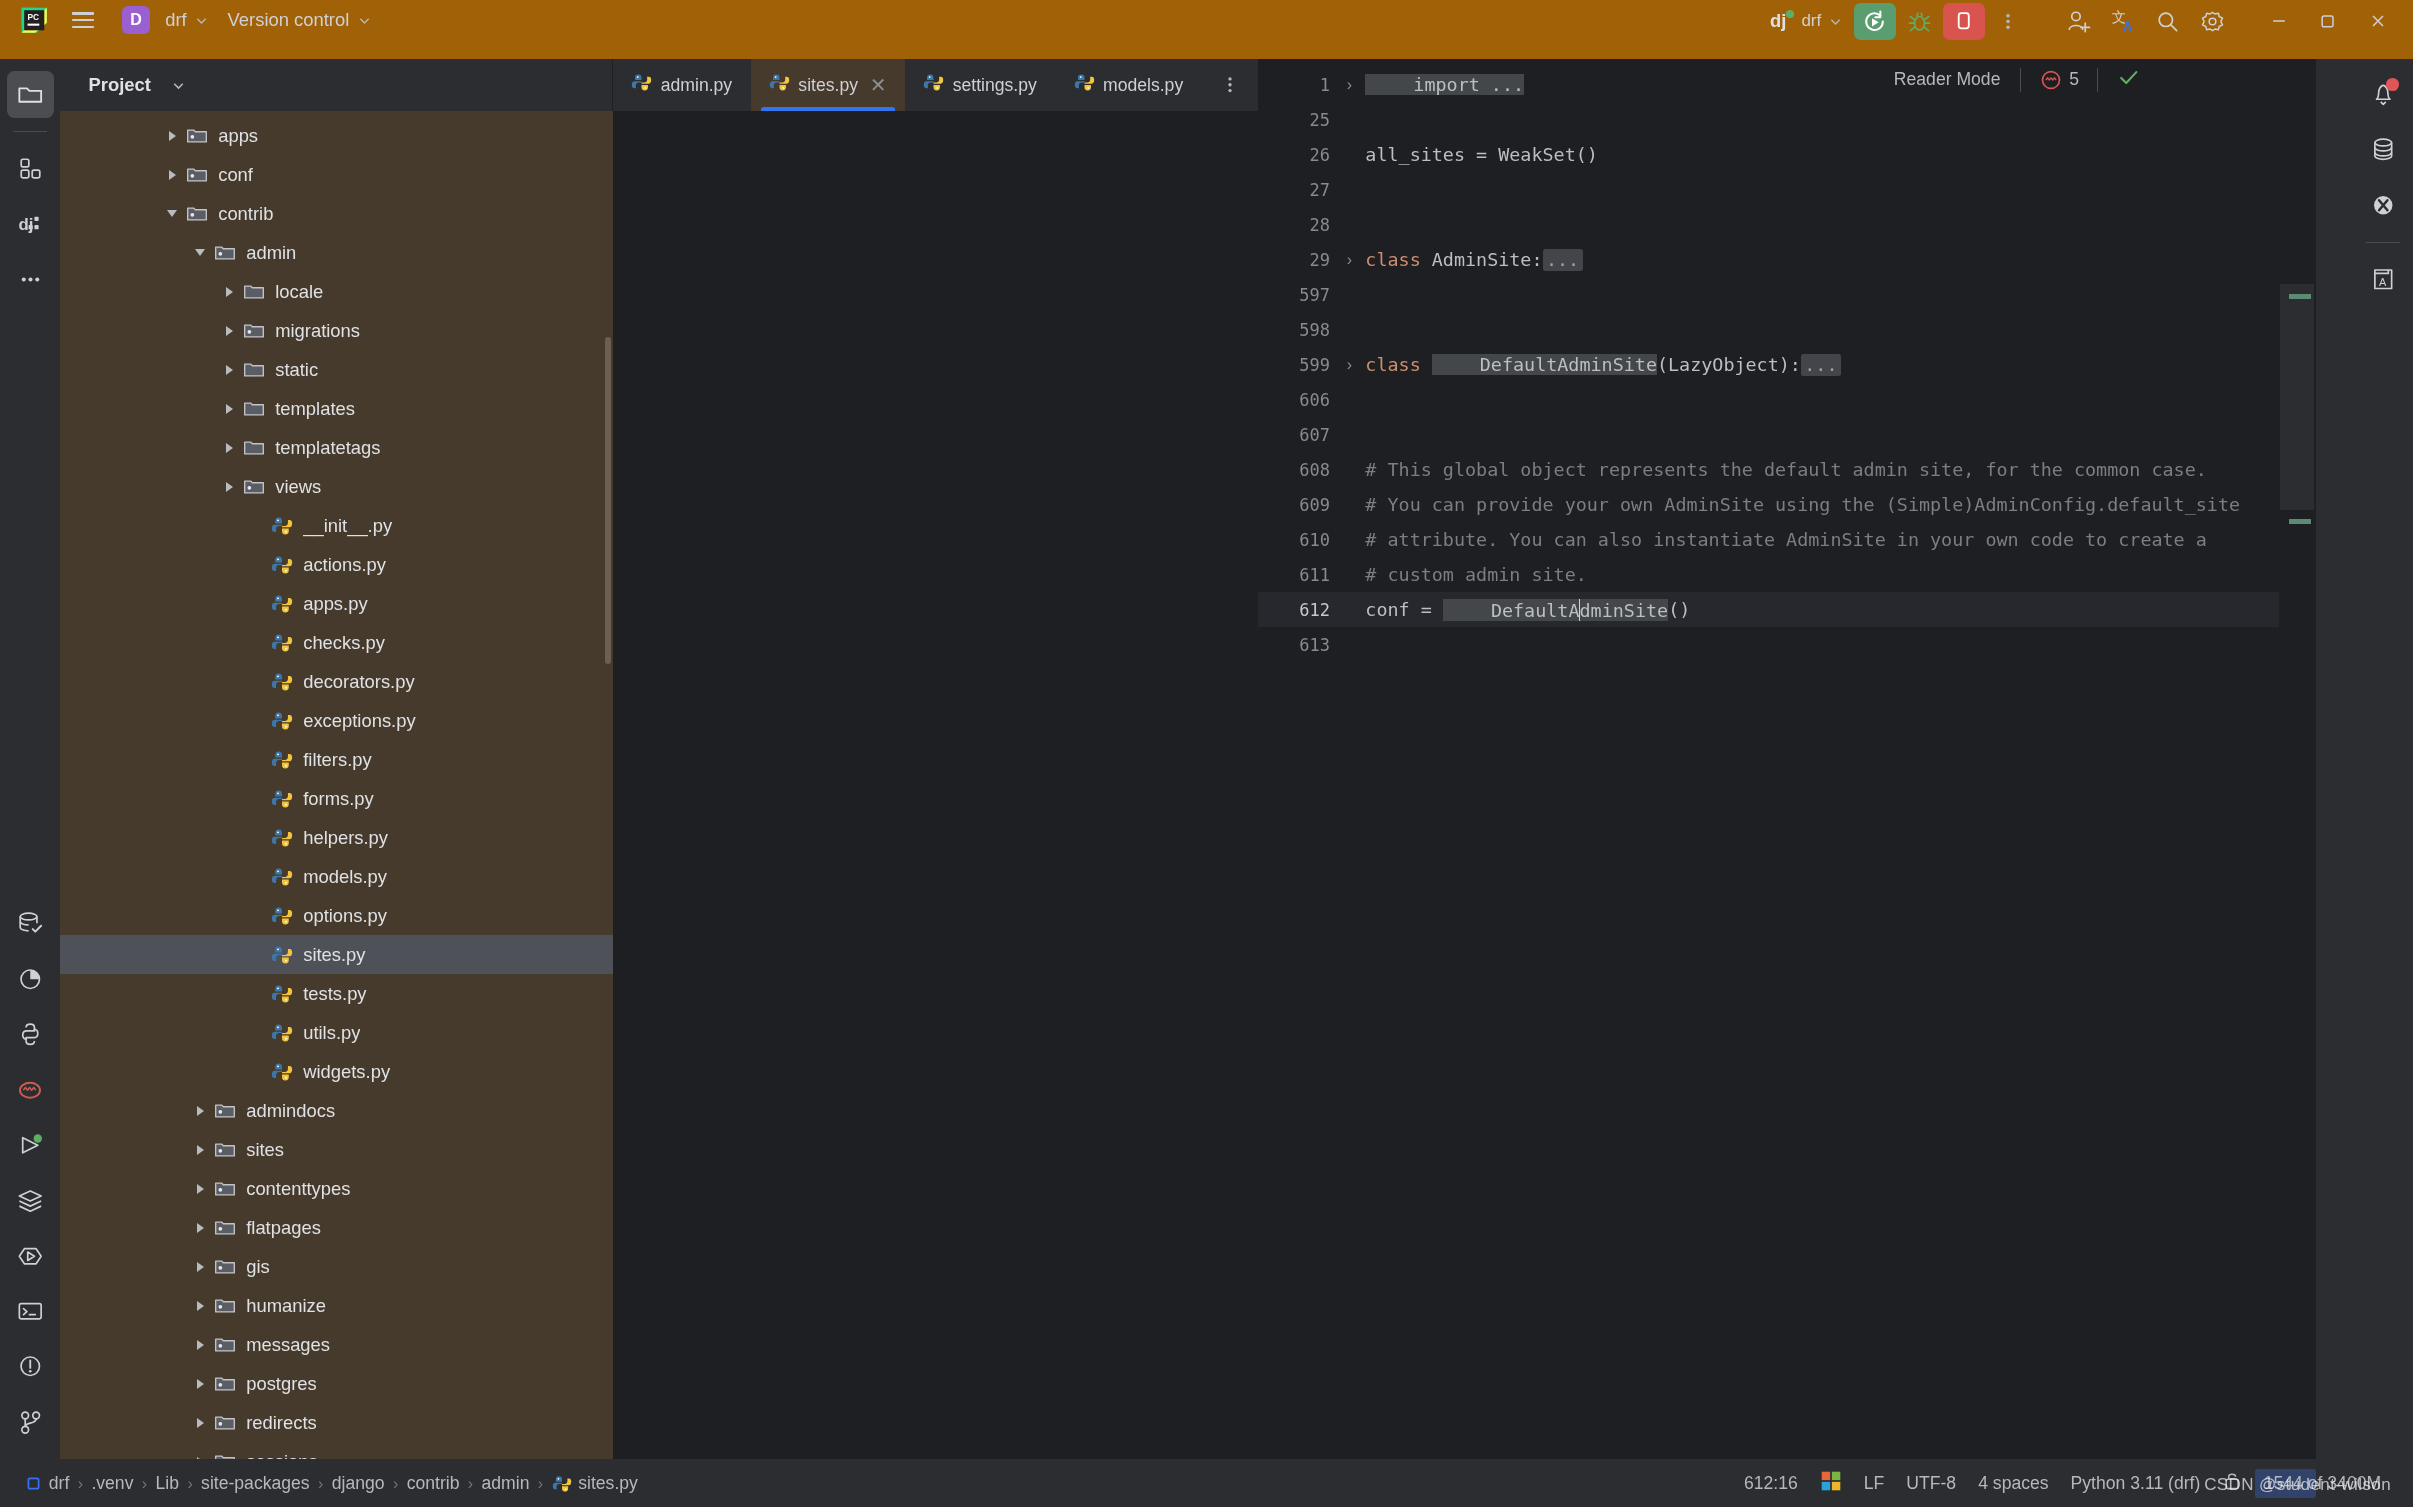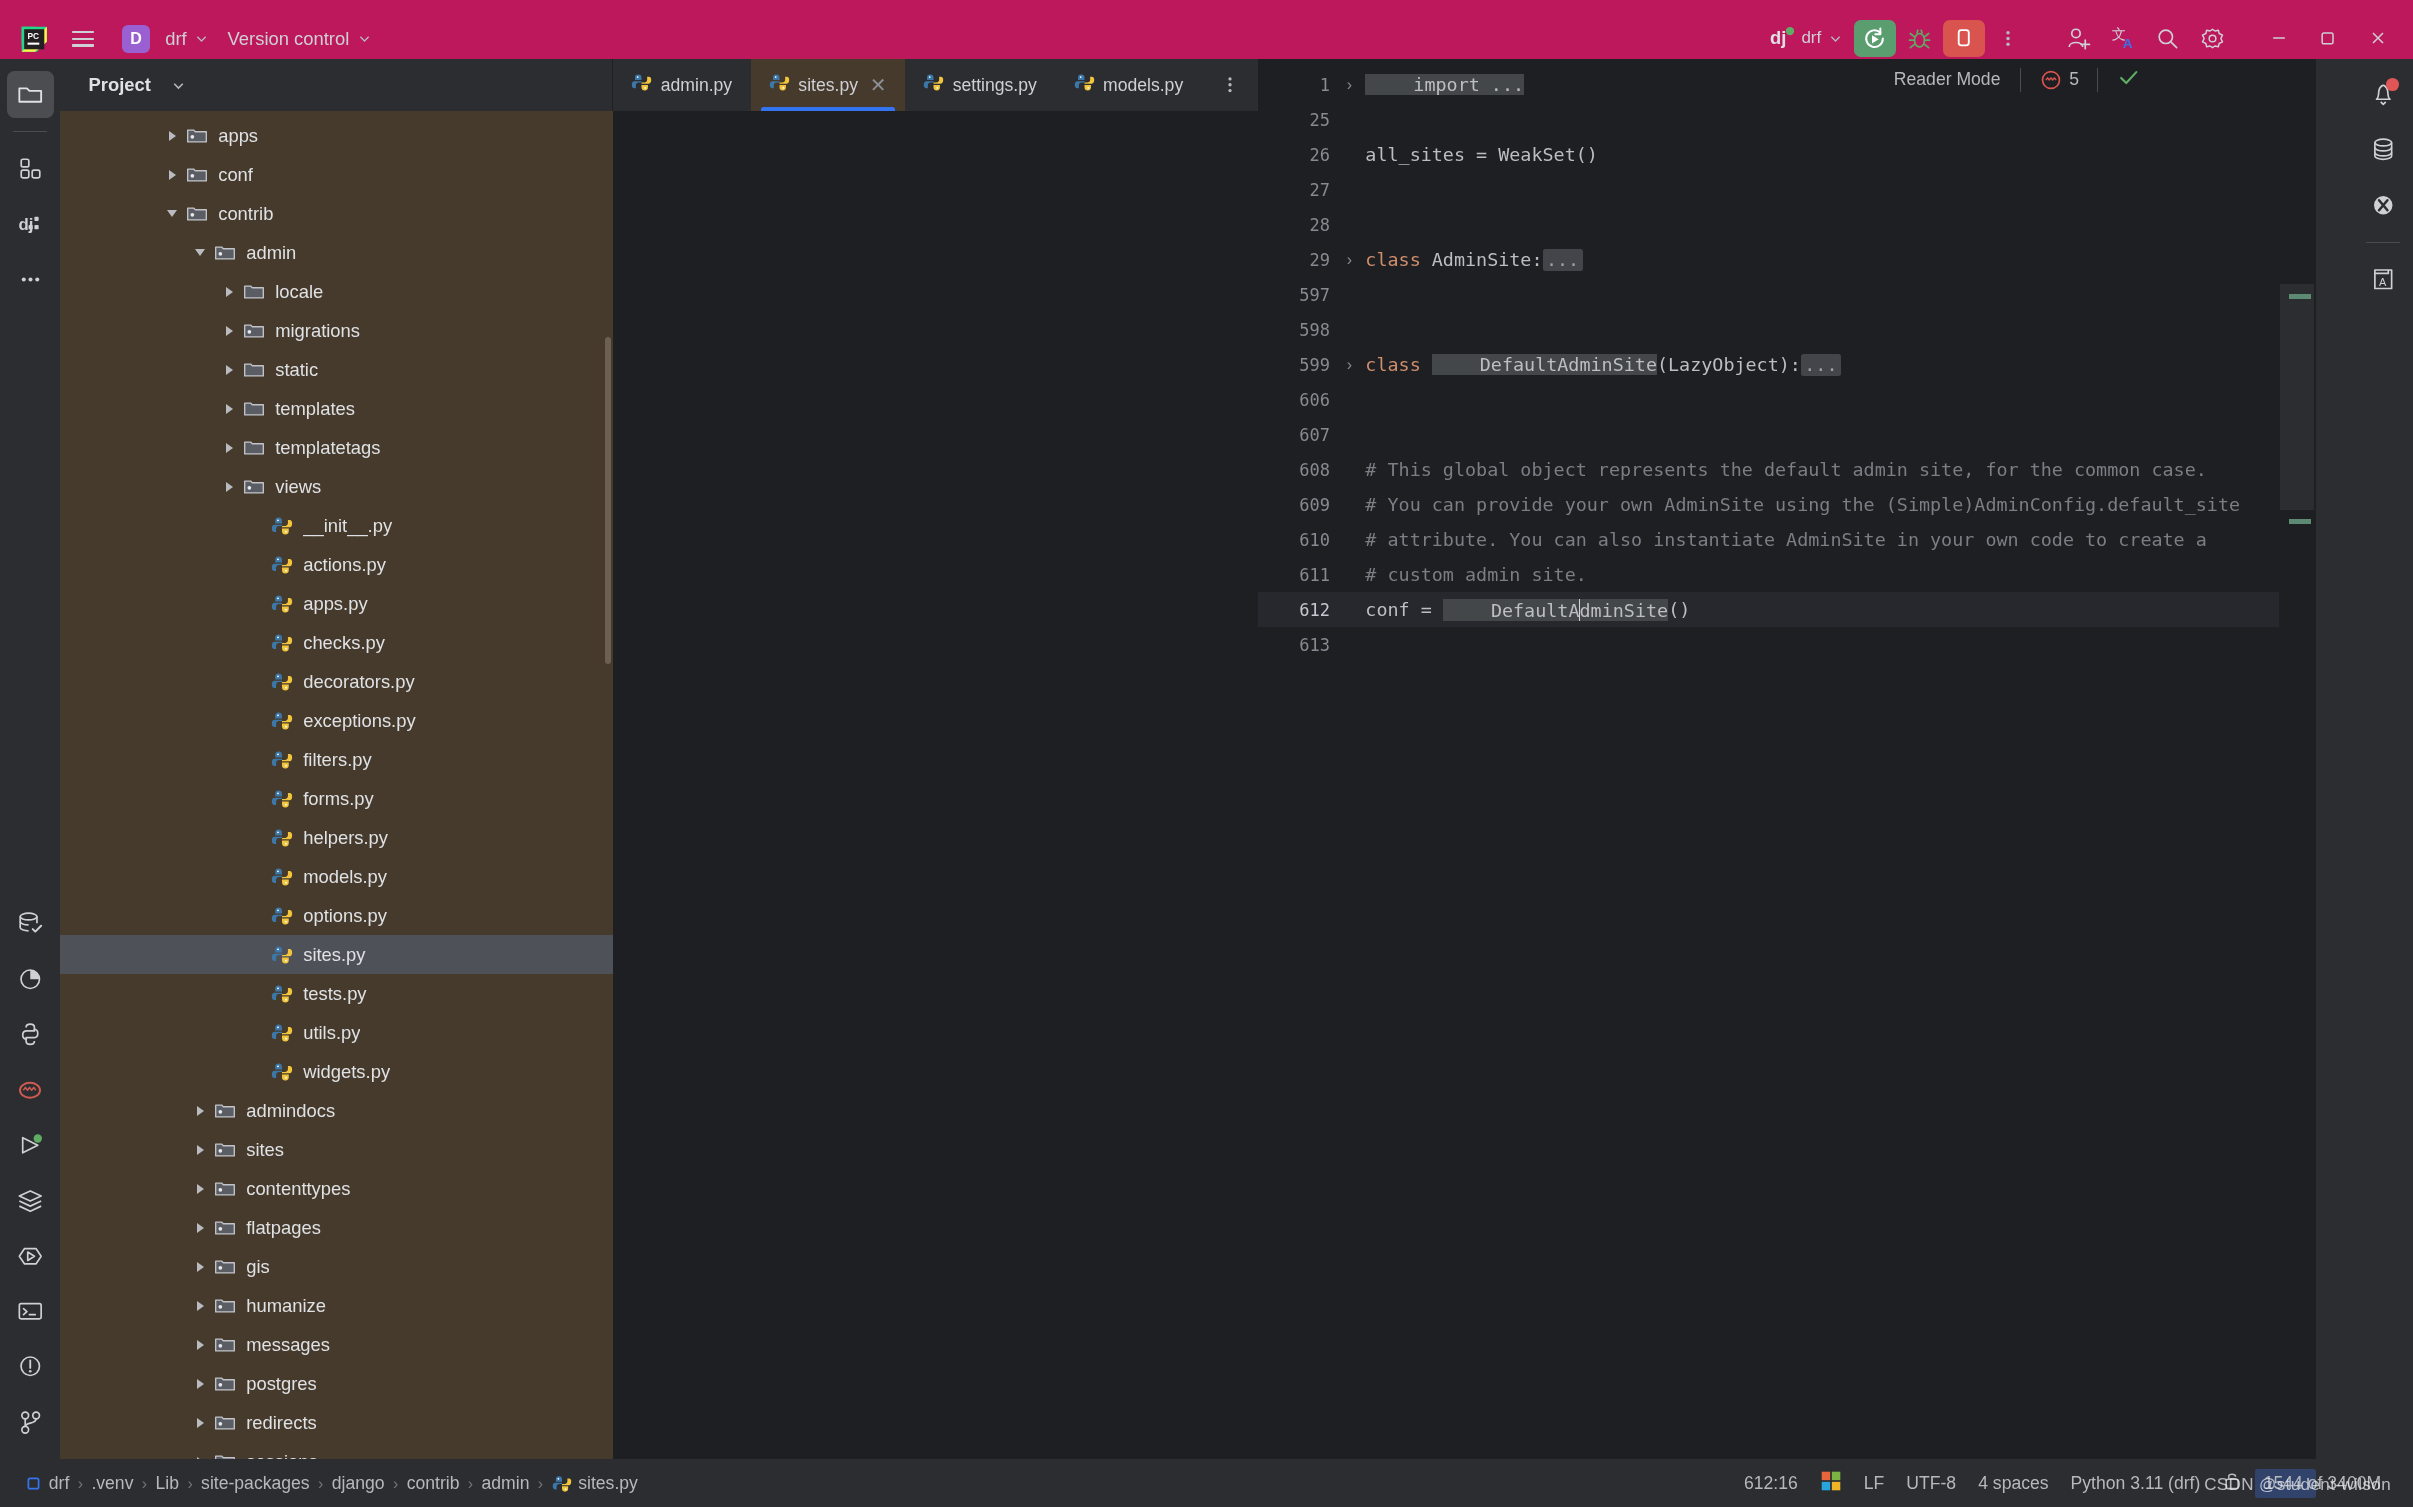--- a/index.html
+++ b/index.html
@@ -7,21 +7,21 @@
     width: 2413px; height: 1508px;
     background: #2b2d30;
     font-family: "Liberation Sans", sans-serif;
     overflow: hidden;
     -webkit-font-smoothing: antialiased;
   }
   .app { position: relative; width: 2413px; height: 1508px; display: flex; flex-direction: column; }
 
   
   .titlebar {
-    height: 59px; background: #be185d; display: flex; align-items: flex-end;
+    height: 59px; background: #a16207; display: flex; align-items: flex-start;
     flex: 0 0 59px; padding: 0 11.7px 0 11.7px;
   }
   .tb-left { display: flex; align-items: center; gap: 0; }
   .pc-logo { width: 28.5px; height: 28.5px; margin: 0 15px 0 8.4px; position: relative; }
   .hamburger { width: 39px; height: 37px; display:flex; flex-direction: column; justify-content:center; align-items:center; gap:4.2px; cursor:pointer; margin-right: 10px;}
   .hamburger i { display:block; width: 22px; height: 2.5px; background: #ced0d6; border-radius: 0.8px; }
   .proj-badge {
     width: 28.5px; height: 28.5px; background: #9a5fd0; border-radius: 5.9px;
     color: #fff; font-size: 16px; font-weight: 600; display:flex; align-items:center; justify-content:center;
     margin-right: 7.5px;

